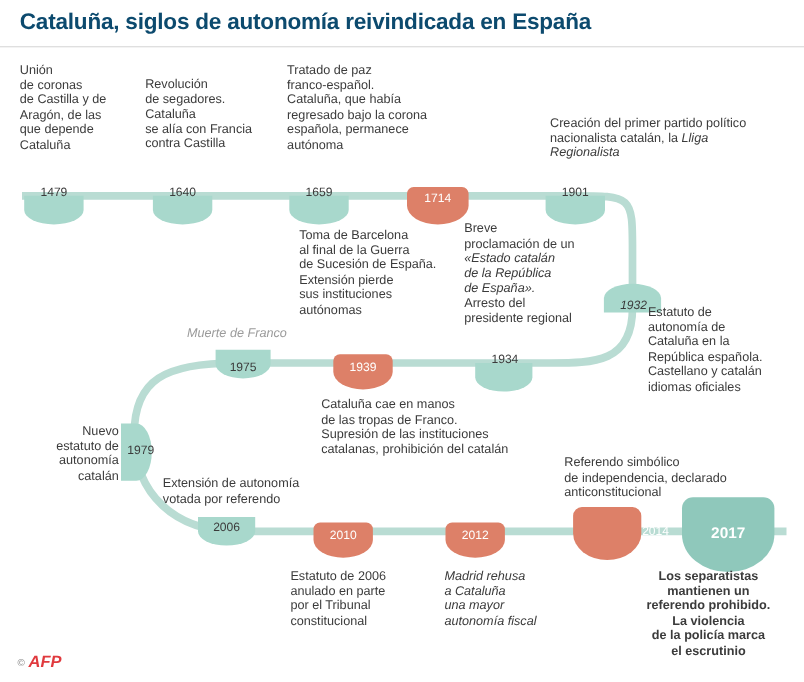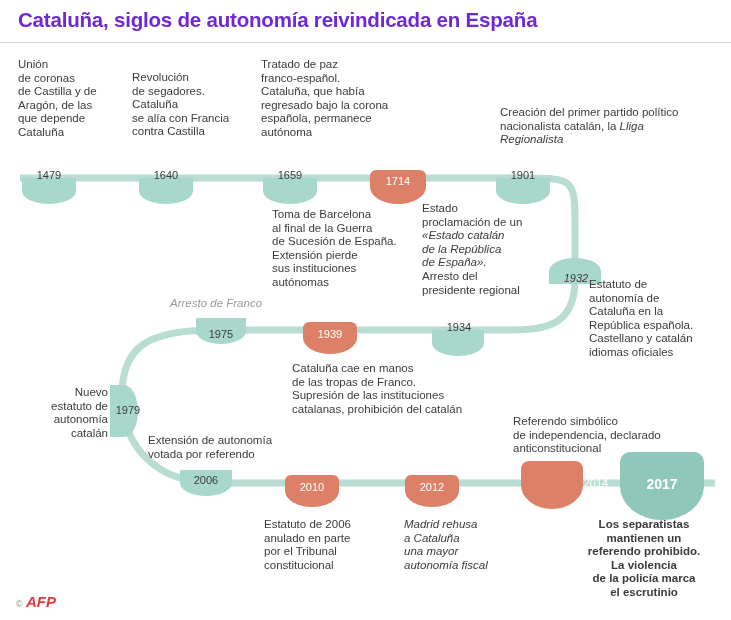--- a/index.html
+++ b/index.html
@@ -12,21 +12,21 @@
     overflow:hidden;
   }
   #root{position:relative;width:731px;height:620px;}
 
   .title{
     position:absolute;
     left:18px;top:8px;
     width:700px;
     font-size:20.5px;
     font-weight:bold;
-    color:#6d28d9;
+    color:#0c4a6e;
     letter-spacing:-0.2px;
   }
   .title-rule{
     position:absolute;
     left:0;top:42px;width:731px;height:1px;
     background:#d8d8d8;
   }
 
   svg#timeline{
     position:absolute;left:0;top:0;width:731px;height:620px;
@@ -183,37 +183,37 @@
   </div>
 
   <div class="txt" style="left:272px;top:208px;width:145px;white-space:pre-line;">Toma de Barcelona
 al final de la Guerra
 de Sucesión de España.
 Extensión pierde
 sus instituciones
 autónomas</div>
 
   <div class="txt" style="left:422px;top:202px;width:130px;">
-    <span style="white-space:pre-line;">Estado
+    <span style="white-space:pre-line;">Breve
 proclamación de un</span><br>
     <i style="white-space:pre-line;">«Estado catalán
 de la República
 de España».</i><br>
     <span style="white-space:pre-line;">Arresto del
 presidente regional</span>
   </div>
 
   <div class="txt" style="left:589px;top:278px;width:125px;white-space:pre-line;">Estatuto de
 autonomía de
 Cataluña en la
 República española.
 Castellano y catalán
 idiomas oficiales</div>
 
-  <div class="txt muted" style="left:170px;top:297px;width:150px;">Arresto de Franco</div>
+  <div class="txt muted" style="left:170px;top:297px;width:150px;">Muerte de Franco</div>
 
   <div class="txt" style="left:292px;top:362px;width:215px;white-space:pre-line;">Cataluña cae en manos
 de las tropas de Franco.
 Supresión de las instituciones
 catalanas, prohibición del catalán</div>
 
   <div class="txt" style="left:22px;top:386px;width:86px;text-align:right;white-space:pre-line;">Nuevo
 estatuto de
 autonomía
 catalán</div>

